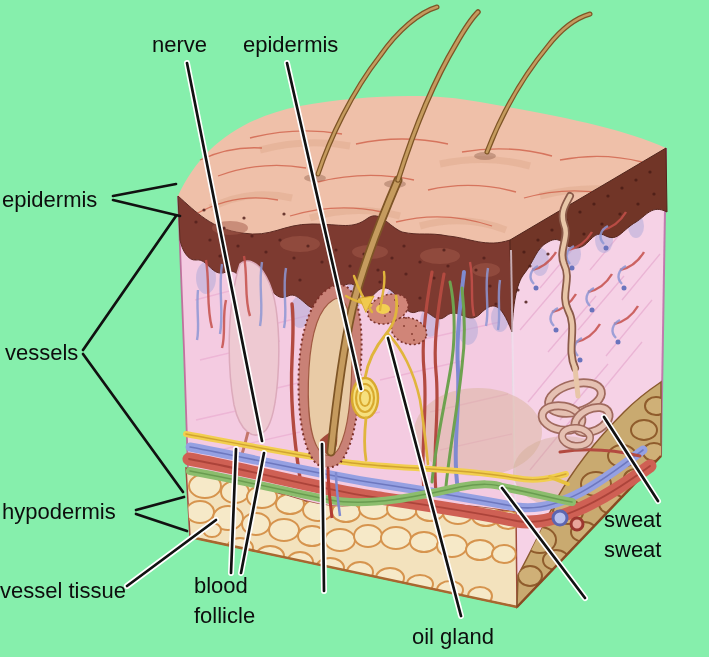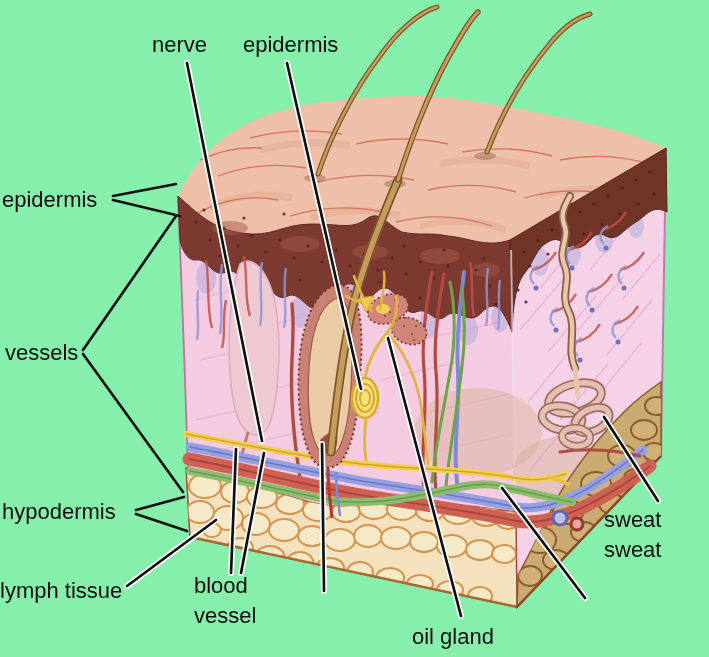--- a/index.html
+++ b/index.html
@@ -476,25 +476,25 @@
   <div class="lbl" style="left:2px;top:185px">
       <span>epidermis</span>
     </div>
   <div class="lbl" style="left:5px;top:338px">
       <span>vessels</span>
     </div>
   <div class="lbl" style="left:2px;top:497px">
       <span>hypodermis</span>
     </div>
   <div class="lbl" style="left:0px;top:576px">
-      <span>lymph tissue</span>
+      <span>vessel tissue</span>
     </div>
   <div class="lbl" style="left:194px;top:571px">
       <span>blood</span>
-      <span>vessel</span>
+      <span>follicle</span>
     </div>
   <div class="lbl" style="left:412px;top:622px">
       <span>oil gland</span>
     </div>
   <div class="lbl" style="left:604px;top:505px">
       <span>sweat</span>
       <span>sweat</span>
     </div>
 </div>
 

